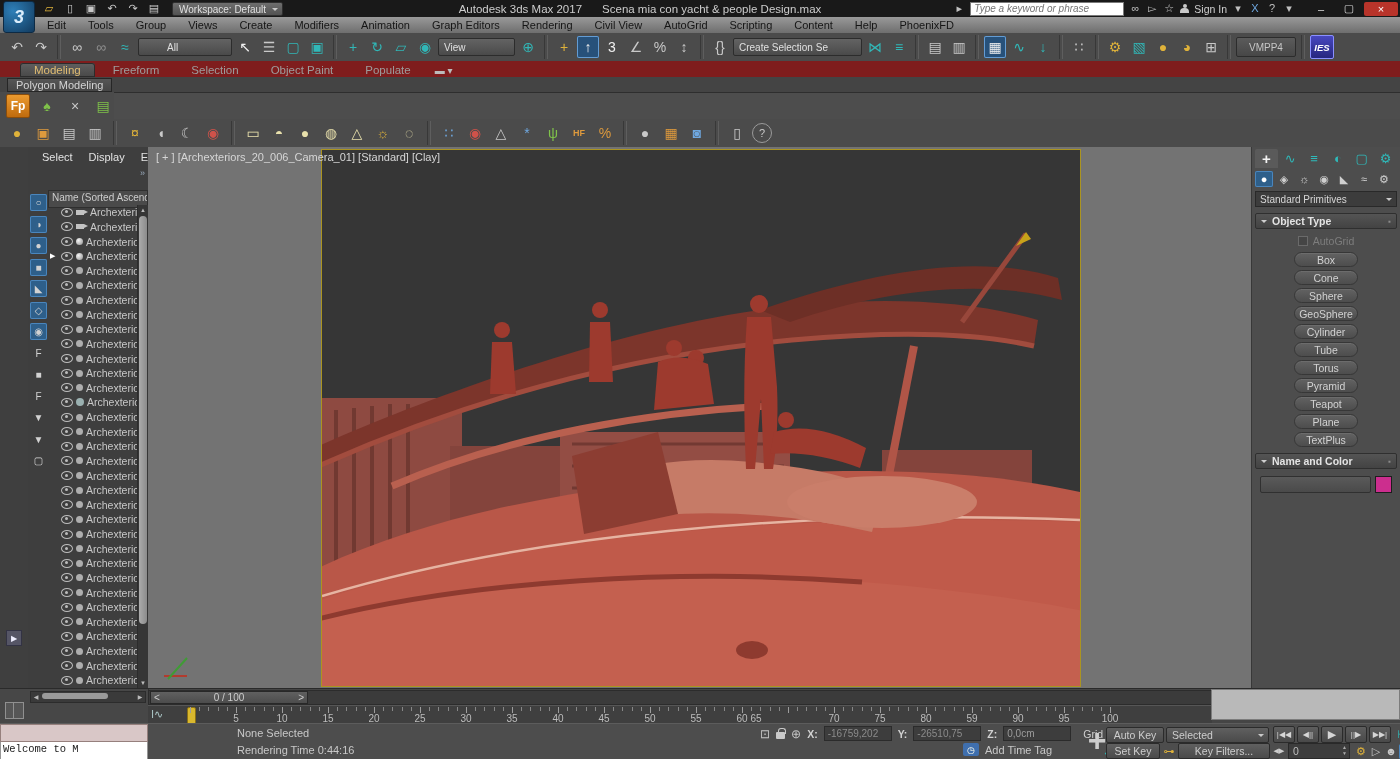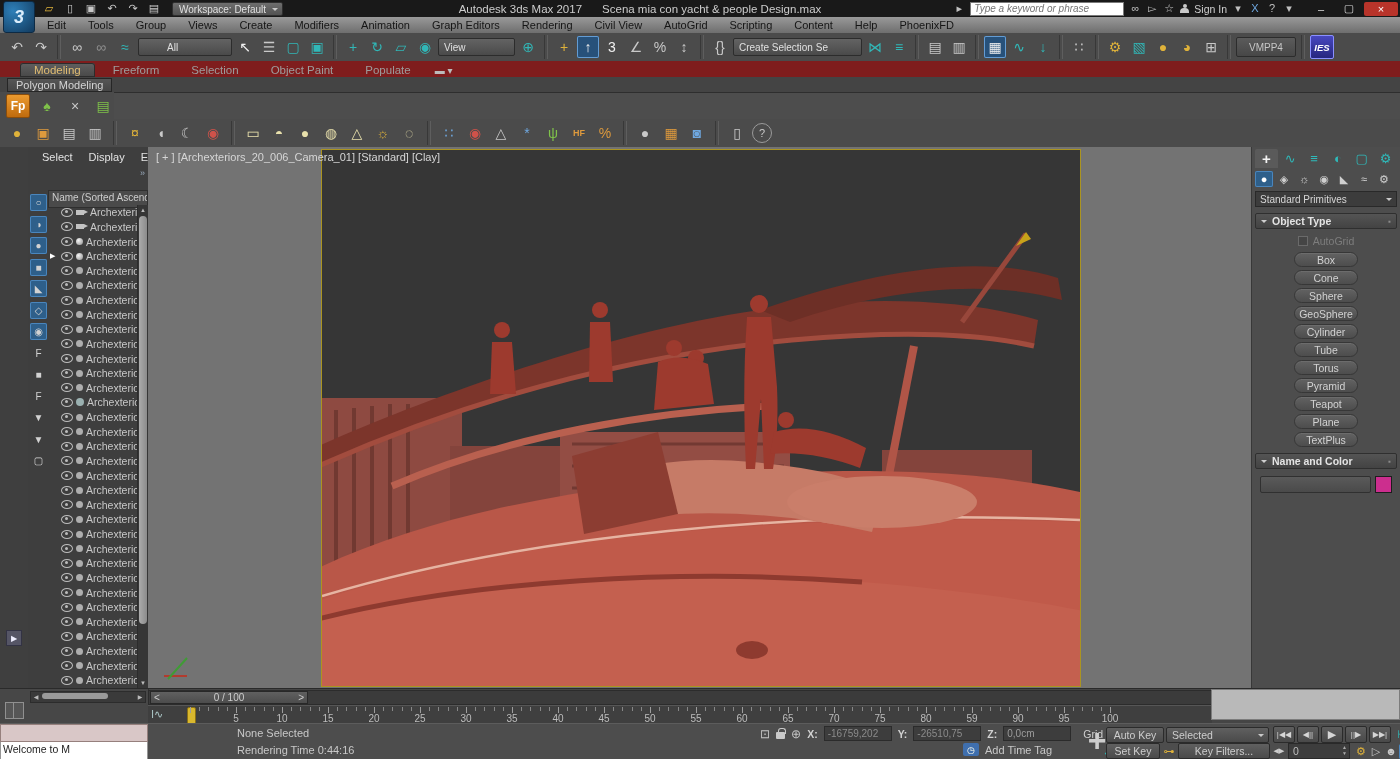--- a/index.html
+++ b/index.html
@@ -147,21 +147,21 @@
   .tlabel{position:absolute;top:7px;font-size:10px;color:#bdbdbd;transform:translateX(-50%);}
   .tmarker{position:absolute;left:39px;top:1px;width:7px;height:16px;background:#d9b82e;border:1px solid #8a7014;border-radius:2px;}
   .curve-toggle{position:absolute;left:3px;top:2px;font-size:11px;color:#a9c4c4;}
   .popup-panel{position:absolute;right:0;top:0;width:187px;height:29px;background:#b9b9b9;border:1px solid #7c7c7c;}
 
   
   .statusbar{position:absolute;left:0;right:0;bottom:0;height:35px;background:#4d4d4d;border-top:1px solid #5c5c5c;}
   .listener{position:absolute;left:0;top:0;width:148px;height:35px;}
   .lst-pink{height:16px;background:#d9c7c7;border:1px solid #96807d;}
   .lst-white{height:15px;background:#fff;border:1px solid #969696;border-top:none;
-      font-family:Liberation Sans, sans-serif;font-size:10.5px;color:#1c1c1c;padding:1px 2px;white-space:nowrap;overflow:hidden;}
+      font-family:Liberation Mono, monospace;font-size:10.5px;color:#1c1c1c;padding:1px 2px;white-space:nowrap;overflow:hidden;}
   .st-sel{position:absolute;left:237px;top:3px;font-size:11px;color:#c8c8c8;}
   .st-rt{position:absolute;left:237px;top:20px;font-size:11px;color:#c8c8c8;}
   .coords{position:absolute;left:760px;top:2px;display:flex;align-items:center;gap:6px;height:15px;}
   .cicon{font-size:12px;color:#c2c2c2;}
   .lock{width:9px;height:7px;background:#c9c9c9;border-radius:1px;position:relative;margin-top:4px;}
   .lock::before{content:"";position:absolute;left:1.5px;top:-4px;width:6px;height:5px;border:1.5px solid #c9c9c9;border-bottom:none;border-radius:3px 3px 0 0;}
   .clabel{font-size:10.5px;font-weight:bold;color:#d2d2d2;}
   .cfield{width:60px;height:13px;background:#3d3d3d;border:1px solid #2b2b2b;font-size:10px;color:#8b8b8b;
       padding:0 3px;display:flex;align-items:center;white-space:nowrap;overflow:hidden;}
   .cfield.z{color:#9d9d9d;}
@@ -1066,21 +1066,21 @@
         <div class="tick" style="left: 566.4px;"></div>
         <div class="tick" style="left: 575.6px;"></div>
         <div class="tick" style="left: 584.8px;"></div>
         <div class="tick major" style="left: 594px;"></div>
         <div class="tlabel" style="left: 594px;">60</div>
         <div class="tick" style="left: 603.2px;"></div>
         <div class="tick" style="left: 612.4px;"></div>
         <div class="tick" style="left: 621.6px;"></div>
         <div class="tick" style="left: 630.8px;"></div>
         <div class="tick major" style="left: 640px;"></div>
-        <div class="tlabel" style="left: 640px;">65</div>
+        <div class="tlabel" style="left: 608px;">65</div>
         <div class="tick" style="left: 649.2px;"></div>
         <div class="tick" style="left: 658.4px;"></div>
         <div class="tick" style="left: 667.6px;"></div>
         <div class="tick" style="left: 676.8px;"></div>
         <div class="tick major" style="left: 686px;"></div>
         <div class="tlabel" style="left: 686px;">70</div>
         <div class="tick" style="left: 695.2px;"></div>
         <div class="tick" style="left: 704.4px;"></div>
         <div class="tick" style="left: 713.6px;"></div>
         <div class="tick" style="left: 722.8px;"></div>

